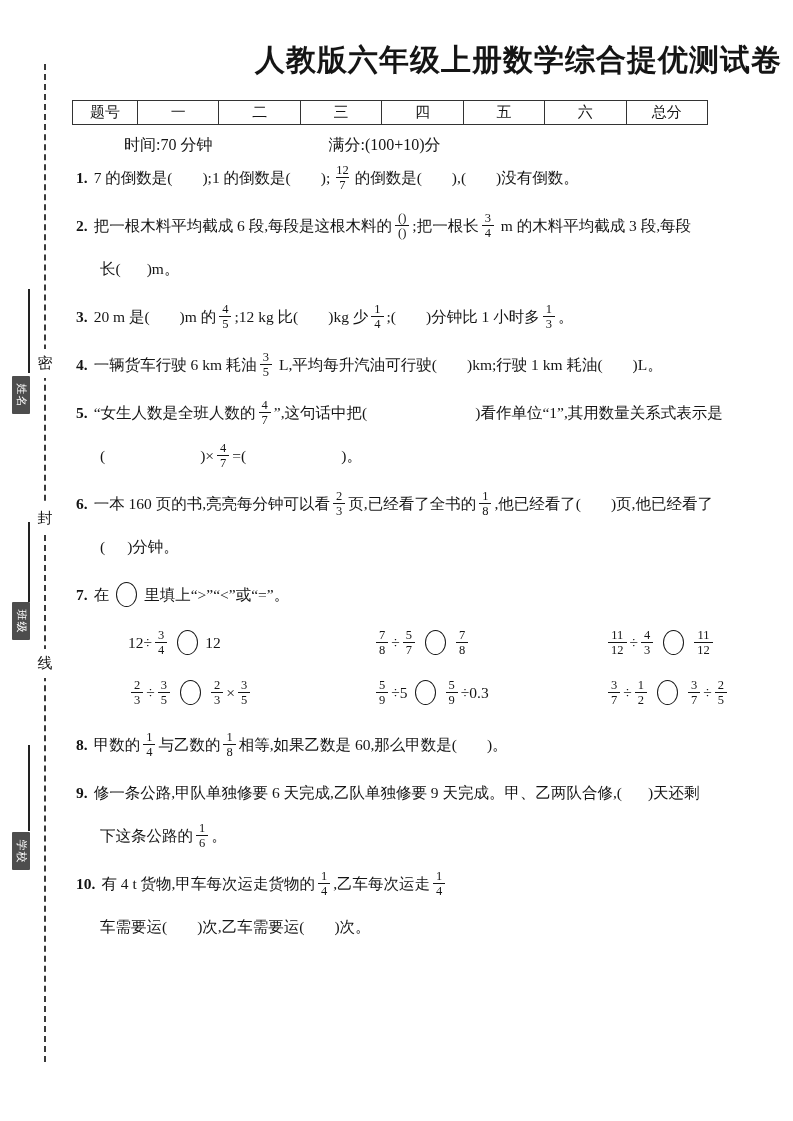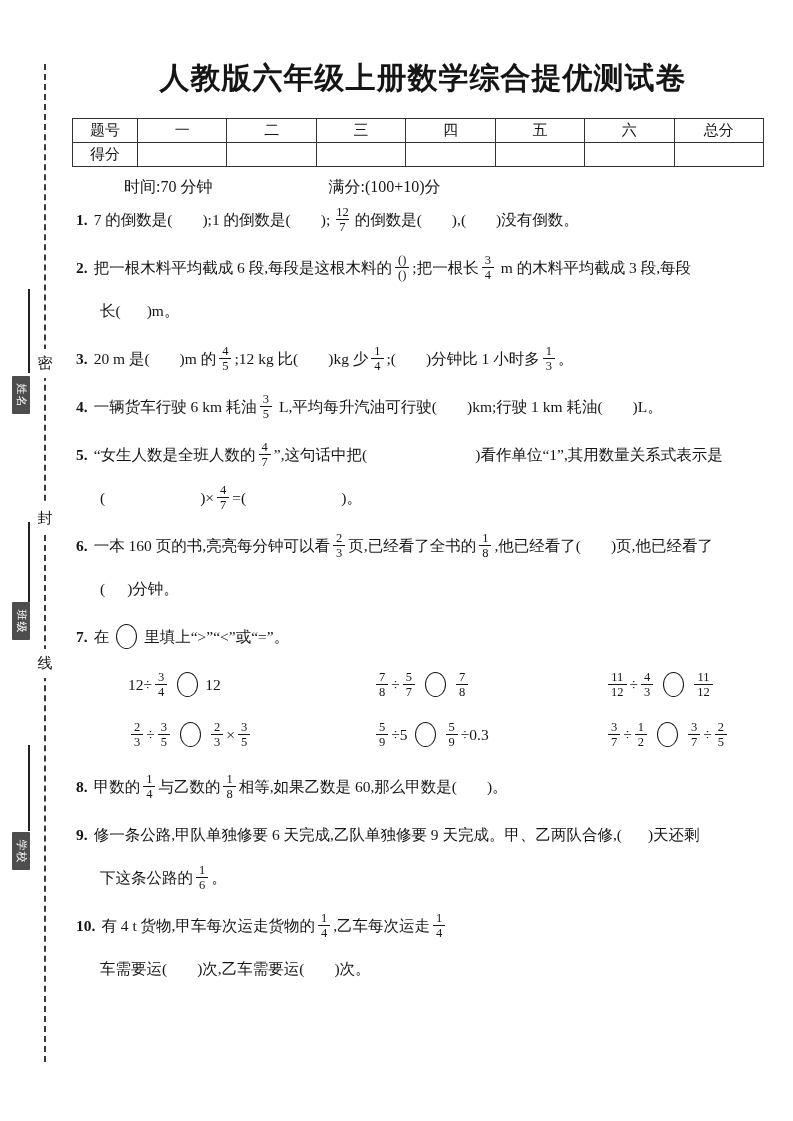--- a/index.html
+++ b/index.html
@@ -13,25 +13,25 @@
     padding:7px 0;font-size:15px;z-index:2;line-height:1;}
   .seal-solid{position:absolute;left:28px;width:0;border-left:2px solid #222;z-index:1;}
   .badge{position:absolute;left:12px;width:18px;height:38px;background:#4d4d4d;
     display:flex;align-items:center;justify-content:center;z-index:2;border-radius:1px;}
   .badge span{transform:rotate(90deg);color:#fff;font-size:11px;white-space:nowrap;
     letter-spacing:1px;font-family:"Liberation Sans","DejaVu Sans",sans-serif;}
 
   
   .main{position:absolute;left:64px;top:0;width:718px;}
   h1.title{font-family:"Liberation Sans","DejaVu Sans",sans-serif;font-weight:bold;
-    font-size:30px;text-align:center;margin:60px 0 0;letter-spacing:1px;line-height:36px;}
+    font-size:30px;text-align:right;margin:42px 0 0;letter-spacing:1px;line-height:36px;}
   h2.subtitle{font-family:"Liberation Sans","DejaVu Sans",sans-serif;font-weight:bold;
     font-size:25px;text-align:center;margin:17px 0 0;line-height:30px;}
 
-  table.score{border-collapse:collapse;table-layout:fixed;width:692px;margin:22px 0 0 8px;
+  table.score{border-collapse:collapse;table-layout:fixed;width:636px;margin:22px 0 0 8px;
     font-size:15px;}
   table.score th,table.score td{border:1.2px solid #333;height:23px;text-align:center;
     font-weight:normal;padding:0;}
   table.score .c0{width:64px;}
 
   .info{display:flex;margin-top:9px;font-size:16px;line-height:22px;}
   .info .t1{margin-left:60px;}
   .info .t2{margin-left:116px;}
 
   .sec{font-weight:bold;font-size:16.5px;margin-top:15px;line-height:24px;}
@@ -88,30 +88,20 @@
       <tbody>
           <tr>
         <th class="c0">题号</th>
         <th>一</th>
         <th>二</th>
         <th>三</th>
         <th>四</th>
         <th>五</th>
         <th>六</th>
         <th>总分</th>
-      </tr>
-      <tr>
-        <td class="c0">得分</td>
-        <td></td>
-        <td></td>
-        <td></td>
-        <td></td>
-        <td></td>
-        <td></td>
-        <td></td>
       </tr>
     </tbody>
       </table>
 
     <div class="info">
       <span class="t1">时间:70 分钟</span>
       <span class="t2">满分:(100+10)分</span>
     </div>
 
 

